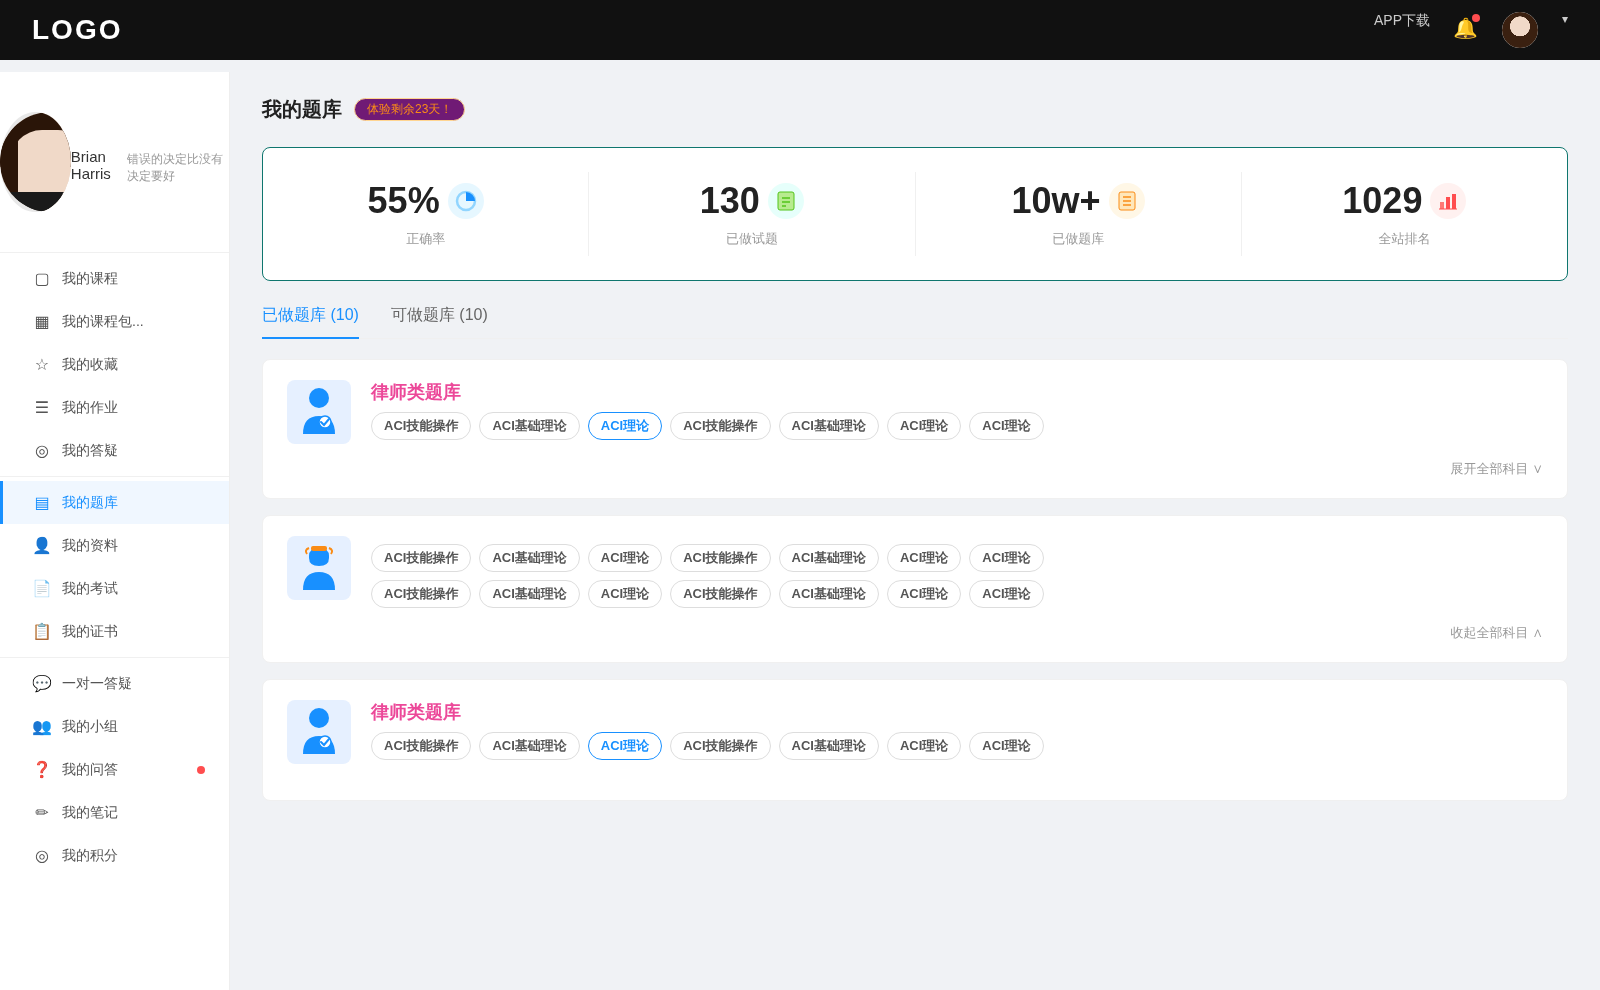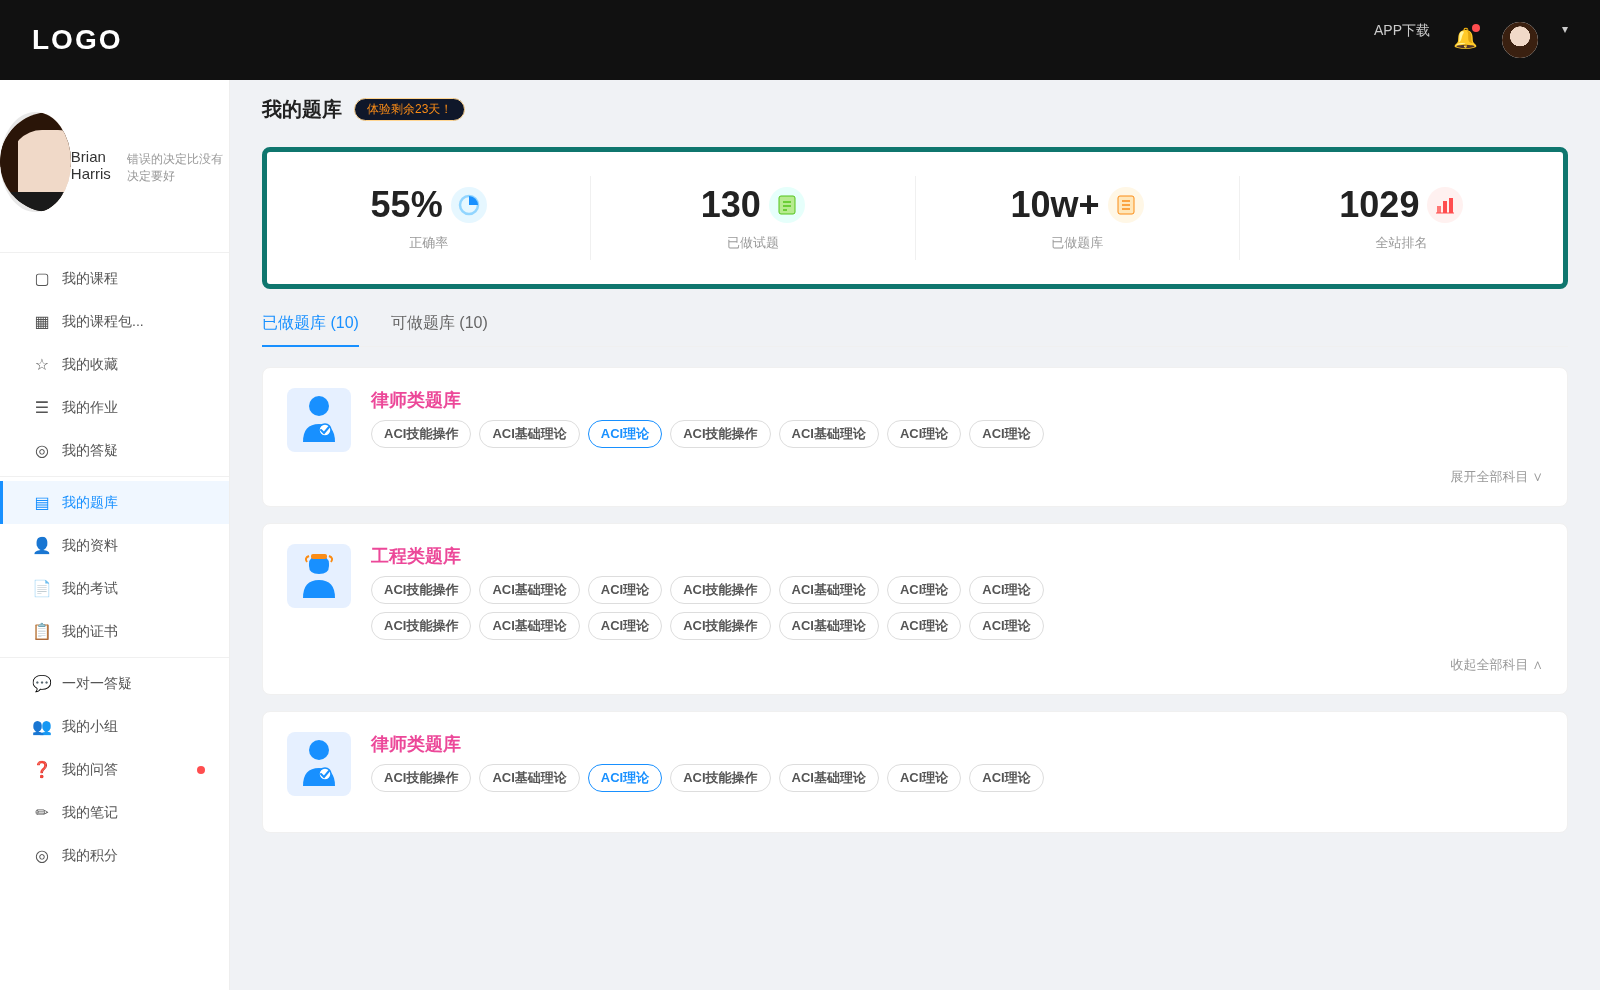--- a/index.html
+++ b/index.html
@@ -1,20 +1,20 @@
 <!DOCTYPE html>
 <html><head>
   <meta charset="utf-8">
   <style>
     * { margin: 0; padding: 0; box-sizing: border-box; }
     body { font-family: -apple-system, BlinkMacSystemFont, 'PingFang SC', 'Microsoft YaHei', sans-serif; background: #f0f2f5; min-height: 990px; }
 
     
     .topnav {
-      background: #111; height: 80px; display: flex; align-items: center;
+      background: #111; height: 60px; display: flex; align-items: center;
       padding: 0 32px; gap: 0; position: fixed; top: 0; left: 0; right: 0; z-index: 100;
     }
     .topnav-logo { color: #fff; font-size: 28px; font-weight: 900; letter-spacing: 2px; margin-right: 48px; }
     .topnav-links { display: flex; gap: 0; flex: 1; }
     .topnav-link {
       color: #ccc; font-size: 15px; padding: 0 20px; height: 72px; display: flex; align-items: center;
       cursor: pointer; position: relative; white-space: nowrap;
     }
     .topnav-link.active { color: #fff; }
     .topnav-link.active::after {
@@ -67,28 +67,28 @@
     .sidebar-label { flex: 1; }
     .sidebar-badge {
       width: 8px; height: 8px; background: #ff4d4f; border-radius: 50%; flex-shrink: 0;
     }
 
     
     .content { margin-left: 230px; flex: 1; padding: 24px 32px; min-height: calc(990px - 72px); }
     .content-header { display: flex; align-items: center; gap: 12px; margin-bottom: 24px; }
     .content-title { font-size: 20px; font-weight: 600; color: #222; }
     .trial-badge {
-      background: #0f172a; color: #fa8c16; border: 1px solid #ffd591; border-radius: 12px;
+      background: #701a75; color: #fa8c16; border: 1px solid #ffd591; border-radius: 12px;
       padding: 2px 12px; font-size: 12px;
     }
 
     
     .stats-row {
       background: #fff; border-radius: 8px; display: flex; margin-bottom: 24px;
-      padding: 24px 0; border: 5px solid #0f766e;
+      padding: 24px 0; border: 1px solid #0f766e;
     }
     .stat-item {
       flex: 1; display: flex; flex-direction: column; align-items: center; justify-content: center;
       padding: 8px 24px; border-right: 1px solid #f0f0f0;
     }
     .stat-item:last-child { border-right: none; }
     .stat-top { display: flex; align-items: center; gap: 8px; margin-bottom: 8px; }
     .stat-value { font-size: 36px; font-weight: 700; color: #222; }
     .stat-label { font-size: 13px; color: #999; }
     .stat-icon { width: 36px; height: 36px; border-radius: 50%; display: flex; align-items: center; justify-content: center; }
@@ -353,21 +353,20 @@
 
           <svg width="40" height="52" viewBox="0 0 40 52">
             <path d="M10 14 Q10 6 20 6 Q30 6 30 14 L30 16 Q30 24 20 24 Q10 24 10 16 Z" fill="#1890ff"></path>
             <path d="M8 12 Q5 8 10 6" stroke="#fa8c16" stroke-width="2" fill="none"></path>
             <path d="M32 12 Q35 8 30 6" stroke="#fa8c16" stroke-width="2" fill="none"></path>
             <rect x="12" y="4" width="16" height="5" rx="2" fill="#fa8c16"></rect>
             <path d="M4 48 Q4 30 20 30 Q36 30 36 48 Z" fill="#1890ff"></path>
           </svg>
         </div>
         <div>
-          <div class="qbank-title">工程类题库</div>
           <div class="tags-row">
             <span class="tag">ACI技能操作</span>
             <span class="tag">ACI基础理论</span>
             <span class="tag">ACI理论</span>
             <span class="tag">ACI技能操作</span>
             <span class="tag">ACI基础理论</span>
             <span class="tag">ACI理论</span>
             <span class="tag">ACI理论</span>
           </div>
           <div class="tags-row" style="margin-top:8px;">

